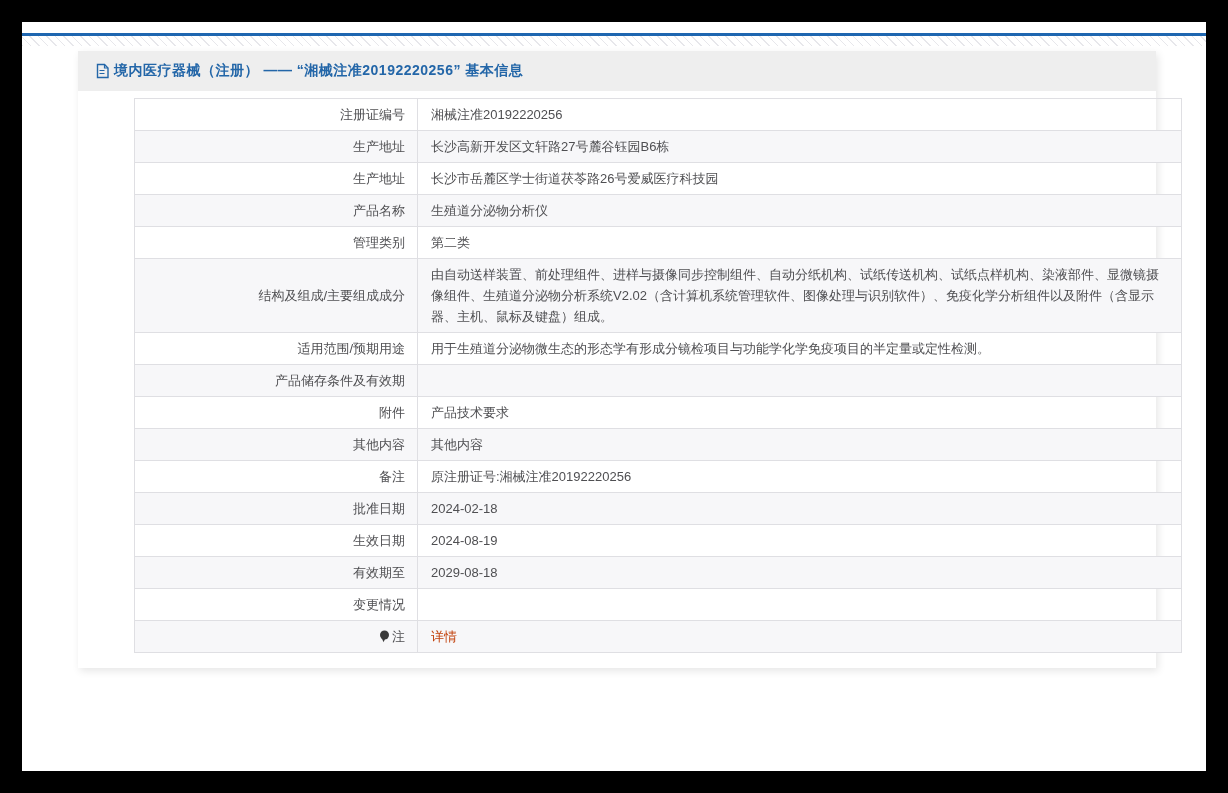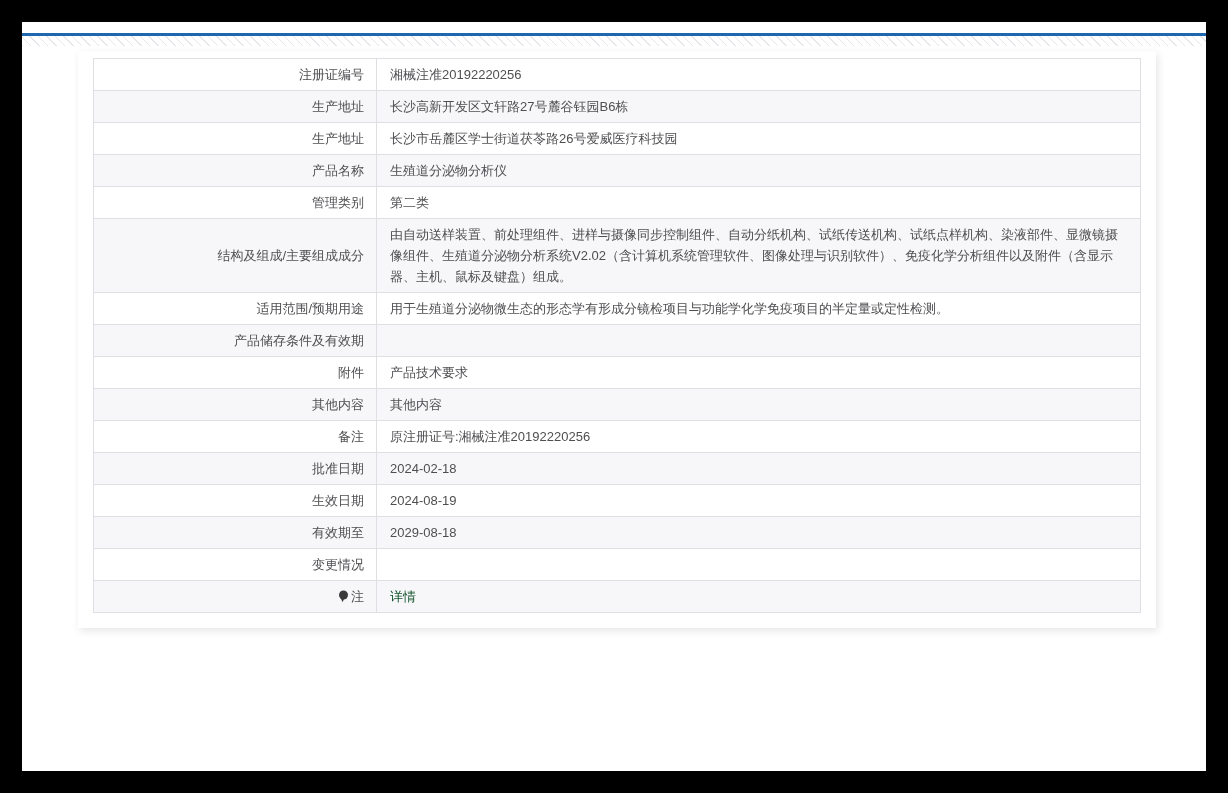--- a/index.html
+++ b/index.html
@@ -44,51 +44,62 @@
     color:#2366a8;
     font-size:14px;
     font-weight:bold;
     letter-spacing:0.5px;
   }
   .card-body { padding:7px 15px 0 15px; }
   table.info-table {
     width:100%;
     border-collapse:collapse;
     table-layout:fixed;
+    margin-left:41px;
   }
   .info-table td {
     border:1px solid #dfdfe3;
     font-size:13px;
     color:#4f4f52;
     padding:5px 13px;
     line-height:21px;
     vertical-align:middle;
   }
   .info-table tr:nth-child(even) { background:#f7f7f9; }
   .info-table td.label-cell {
     width:283px;
     text-align:right;
     padding-right:12px;
   }
   .info-table td.value-cell { text-align:left; }
   .info-table td.value-cell a {
-    color:#14532d;
+    color:#c2410c;
     text-decoration:none;
   }
   .bulb { display:inline-flex; vertical-align:-2px; margin-right:2px; }
   .single { height:31px; }
 </style>
 </head>
 <body>
 
 <div class="page">
   <div class="top-line"></div>
   <div class="hatch-strip"></div>
 
   <div class="card">
+    <div class="card-header">
+      <span class="doc-icon">
+        <svg width="15" height="16" viewBox="0 0 15 16">
+          <path d="M2.5 1.5 h7 l3.5 3.5 v9.5 h-10.5 z" fill="none" stroke="#2366a8" stroke-width="1.4"></path>
+          <path d="M9.5 1.5 v3.5 h3.5" fill="none" stroke="#2366a8" stroke-width="1.2"></path>
+          <path d="M4.5 7.5 h5 M4.5 10.5 h5" stroke="#2366a8" stroke-width="1.1"></path>
+        </svg>
+      </span>
+      <span class="card-title">境内医疗器械（注册） —— “湘械注准20192220256” 基本信息</span>
+    </div>
     <div class="card-body">
       <table class="info-table">
         <tbody>
             <tr class="single">
               <td class="label-cell"><span>注册证编号</span></td>
               <td class="value-cell">湘械注准20192220256</td>
             </tr>
             <tr class="single">
               <td class="label-cell"><span>生产地址</span></td>
               <td class="value-cell">长沙高新开发区文轩路27号麓谷钰园B6栋</td>

